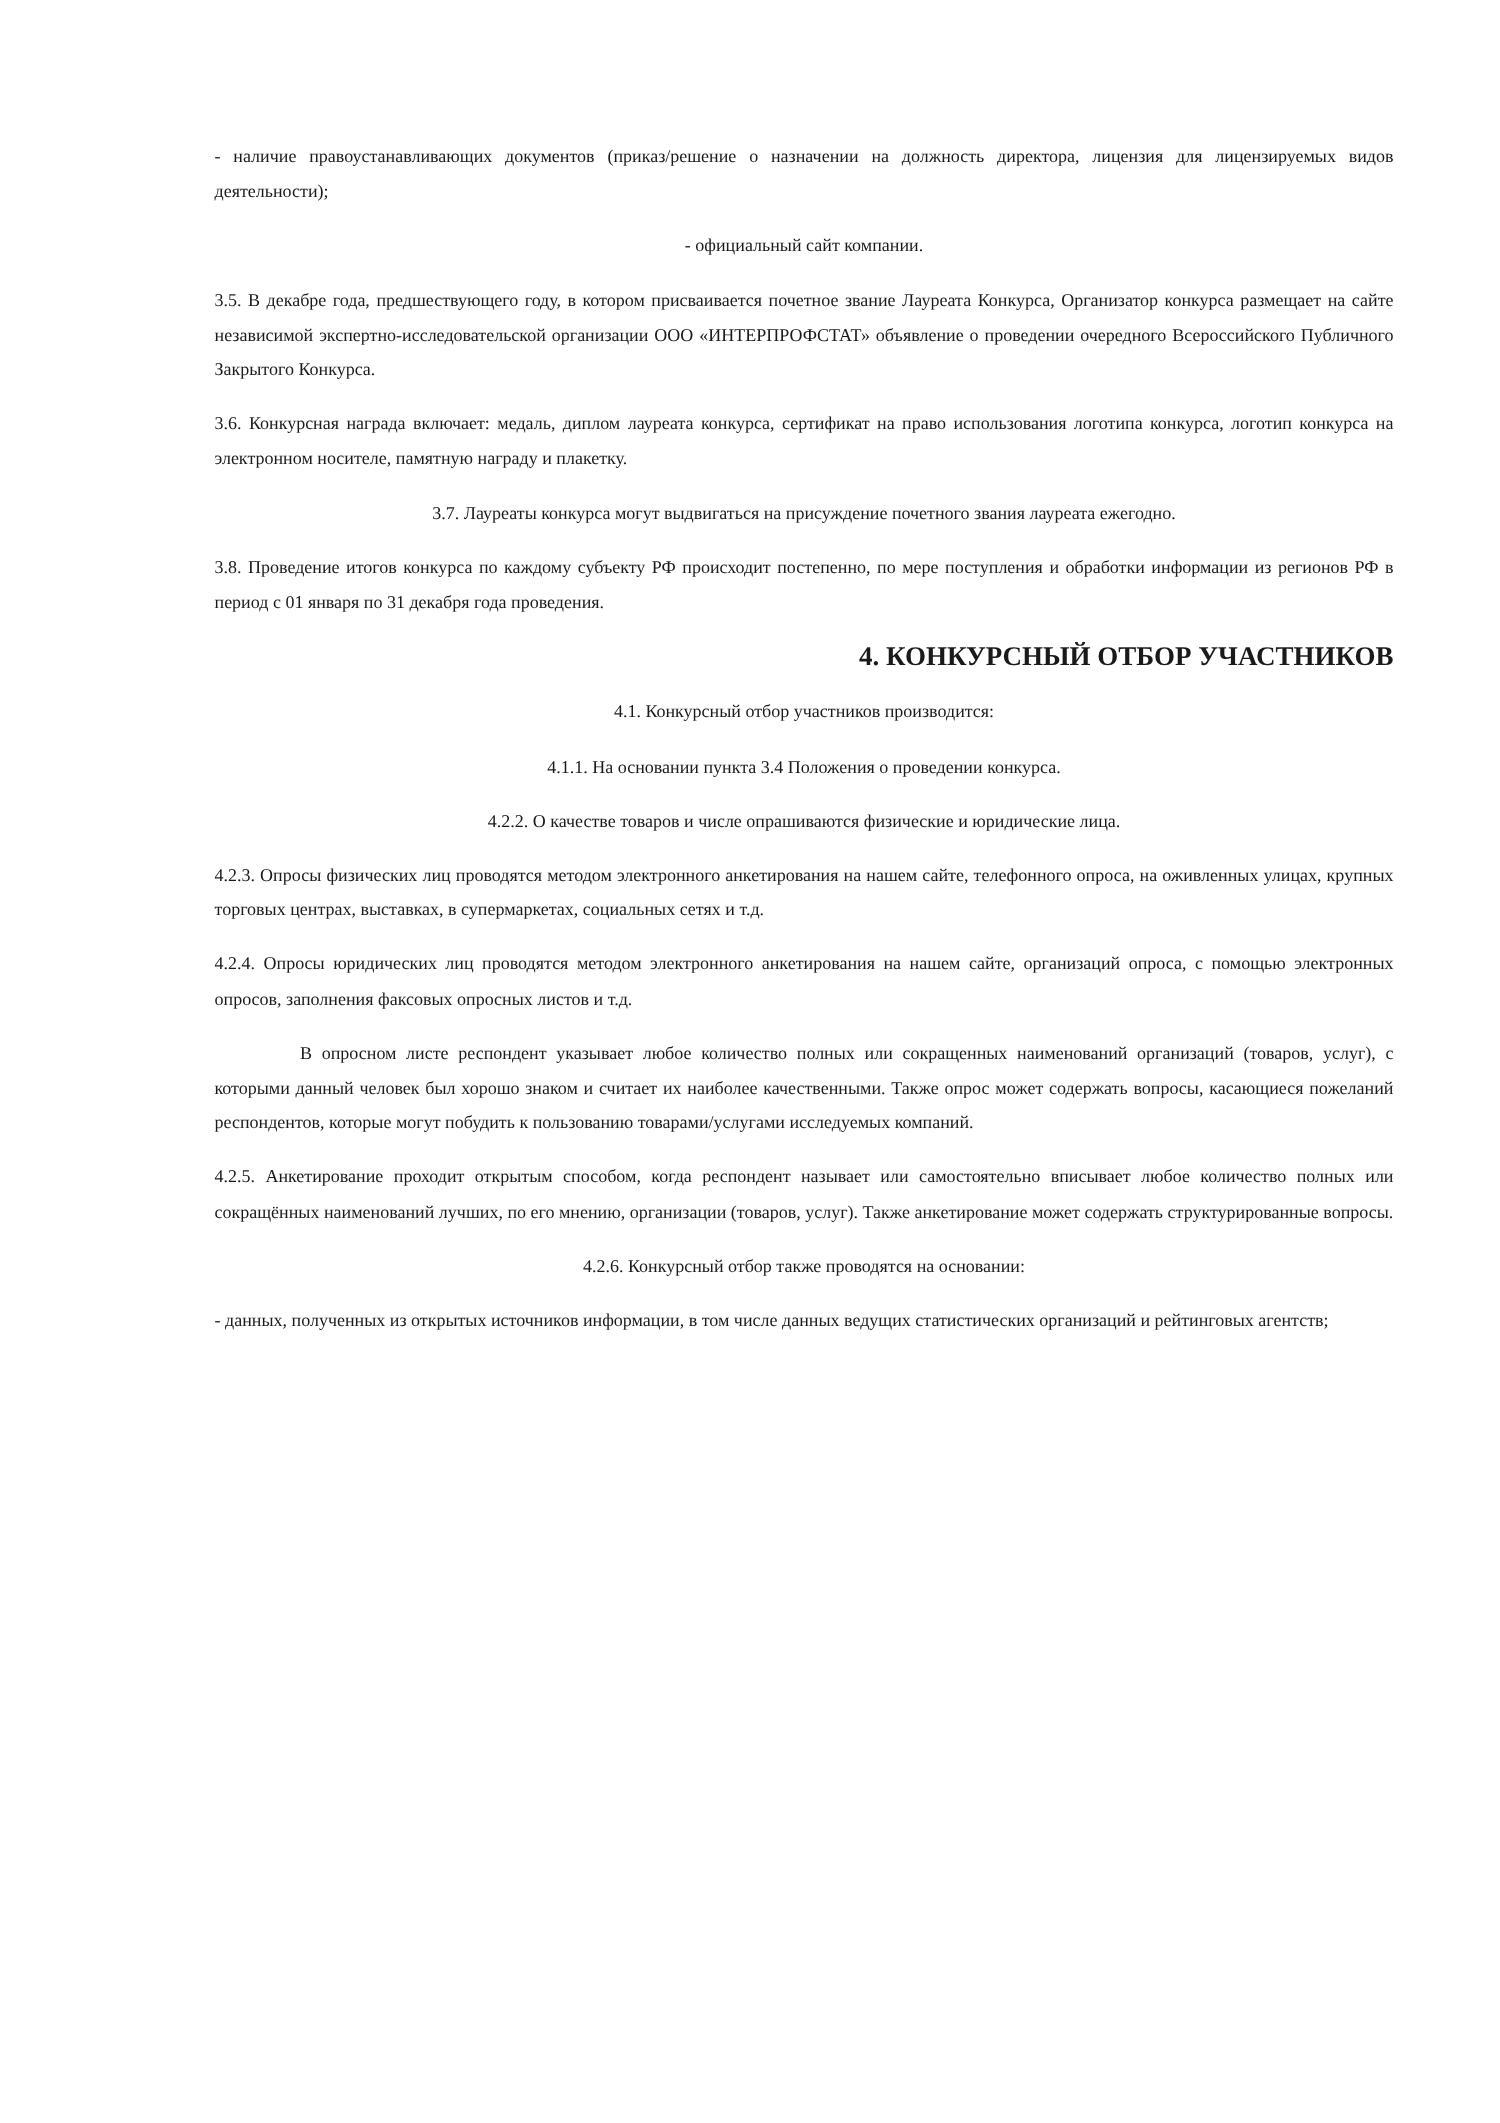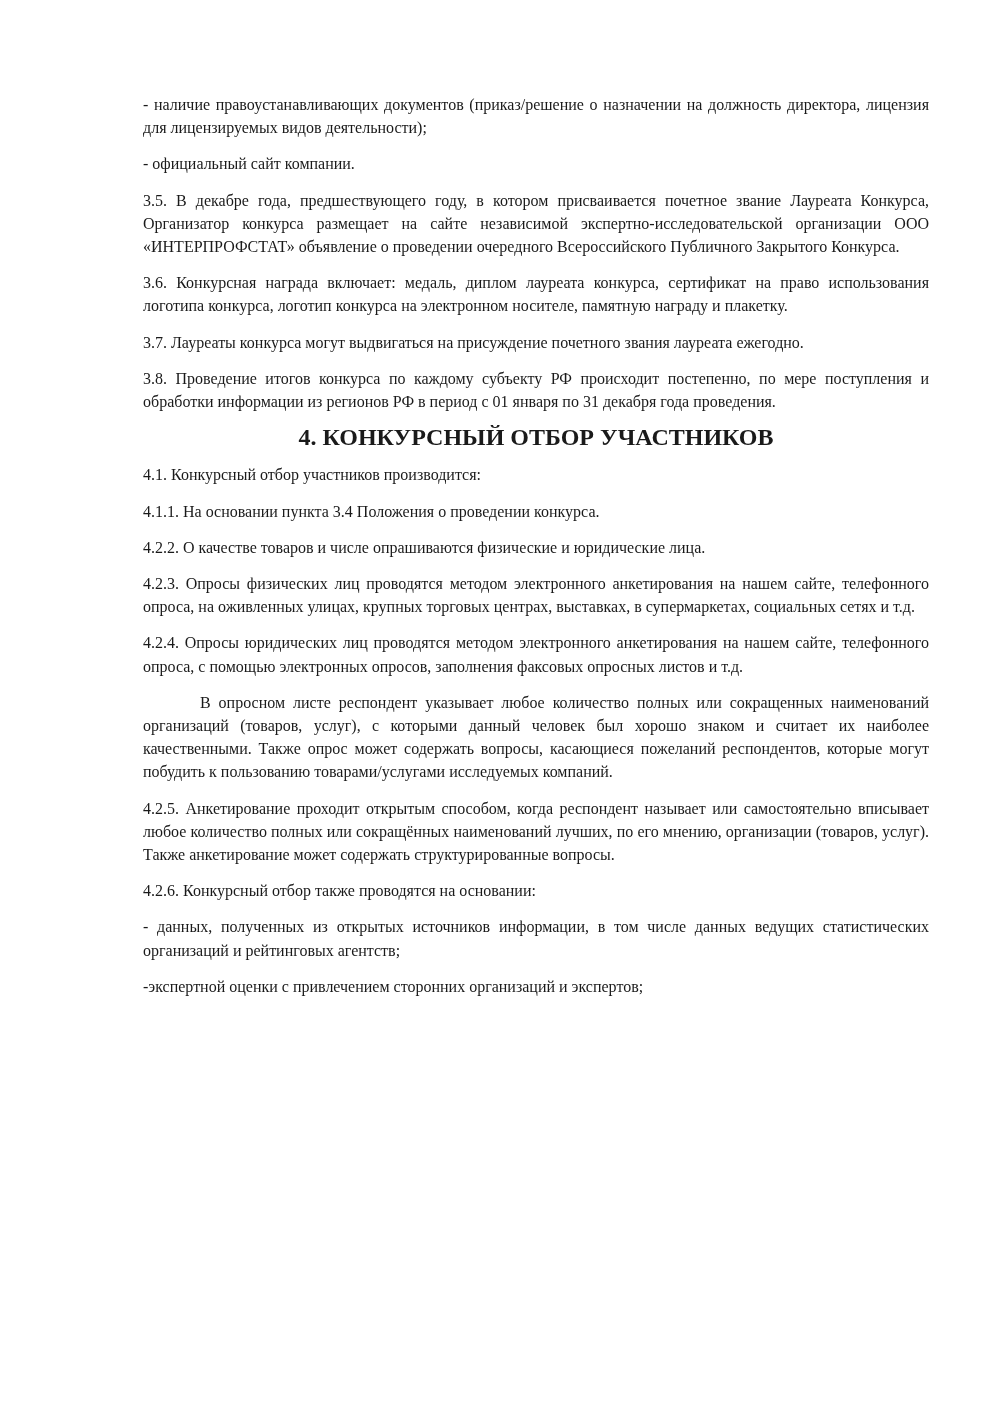--- a/index.html
+++ b/index.html
@@ -1,42 +1,41 @@
 <!DOCTYPE html>
 <html><head>
 <meta charset="utf-8">
 <style>
   html, body { margin: 0; padding: 0; background: #ffffff; }
   body { width: 1000px; height: 1415px; position: relative; overflow: hidden; }
   .page {
     position: absolute; left: 143px; top: 93px; width: 786px;
     font-family: "Liberation Serif", serif;
-    font-size: 16px; line-height: 23.2px; color: #1a1a1a;
+    font-size: 12px; line-height: 23.2px; color: #1a1a1a;
   }
   .p { margin: 0 0 13px 0; text-align: justify; }
-  .p.nojust { text-align: left; }
+  .p.nojust { text-align: center; }
   .p.indent { text-indent: 57px; }
-  .h { margin: 4px 0 14px 0; text-align: center; font-weight: bold; }
+  .h { margin: 4px 0 14px 0; text-align: right; font-weight: bold; }
 </style>
 </head>
 <body>
 
 <div class="page">
   <p class="p">- наличие правоустанавливающих документов (приказ/решение о назначении на должность директора, лицензия для лицензируемых видов деятельности);</p>
   <p class="p nojust">- официальный сайт компании.</p>
   <p class="p">3.5. В декабре года, предшествующего году, в котором присваивается почетное звание Лауреата Конкурса, Организатор конкурса размещает на сайте независимой экспертно-исследовательской организации ООО «ИНТЕРПРОФСТАТ» объявление о проведении очередного Всероссийского Публичного Закрытого Конкурса.</p>
   <p class="p">3.6. Конкурсная награда включает: медаль, диплом лауреата конкурса, сертификат на право использования логотипа конкурса, логотип конкурса на электронном носителе, памятную награду и плакетку.</p>
   <p class="p nojust">3.7. Лауреаты конкурса могут выдвигаться на присуждение почетного звания лауреата ежегодно.</p>
   <p class="p">3.8. Проведение итогов конкурса по каждому субъекту РФ происходит постепенно, по мере поступления и обработки информации из регионов РФ в период с 01 января по 31 декабря года проведения.</p>
 
   <h2 class="p h">4. КОНКУРСНЫЙ ОТБОР УЧАСТНИКОВ</h2>
 
   <p class="p nojust">4.1. Конкурсный отбор участников производится:</p>
   <p class="p nojust">4.1.1. На основании пункта 3.4 Положения о проведении конкурса.</p>
   <p class="p nojust">4.2.2. О качестве товаров и числе опрашиваются физические и юридические лица.</p>
   <p class="p">4.2.3. Опросы физических лиц проводятся методом электронного анкетирования на нашем сайте, телефонного опроса, на оживленных улицах, крупных торговых центрах, выставках, в супермаркетах, социальных сетях и т.д.</p>
-  <p class="p">4.2.4. Опросы юридических лиц проводятся методом электронного анкетирования на нашем сайте, телефонного опроса, с помощью электронных опросов, заполнения факсовых опросных листов и т.д.</p>
+  <p class="p">4.2.4. Опросы юридических лиц проводятся методом электронного анкетирования на нашем сайте, организаций опроса, с помощью электронных опросов, заполнения факсовых опросных листов и т.д.</p>
   <p class="p indent">В опросном листе респондент указывает любое количество полных или сокращенных наименований организаций (товаров, услуг), с которыми данный человек был хорошо знаком и считает их наиболее качественными. Также опрос может содержать вопросы, касающиеся пожеланий респондентов, которые могут побудить к пользованию товарами/услугами исследуемых компаний.</p>
   <p class="p">4.2.5. Анкетирование проходит открытым способом, когда респондент называет или самостоятельно вписывает любое количество полных или сокращённых наименований лучших, по его мнению, организации (товаров, услуг). Также анкетирование может содержать структурированные вопросы.</p>
   <p class="p nojust">4.2.6. Конкурсный отбор также проводятся на основании:</p>
   <p class="p">- данных, полученных из открытых источников информации, в том числе данных ведущих статистических организаций и рейтинговых агентств;</p>
-  <p class="p nojust">-экспертной оценки с привлечением сторонних организаций и экспертов;</p>
 </div>
 
 </body></html>

